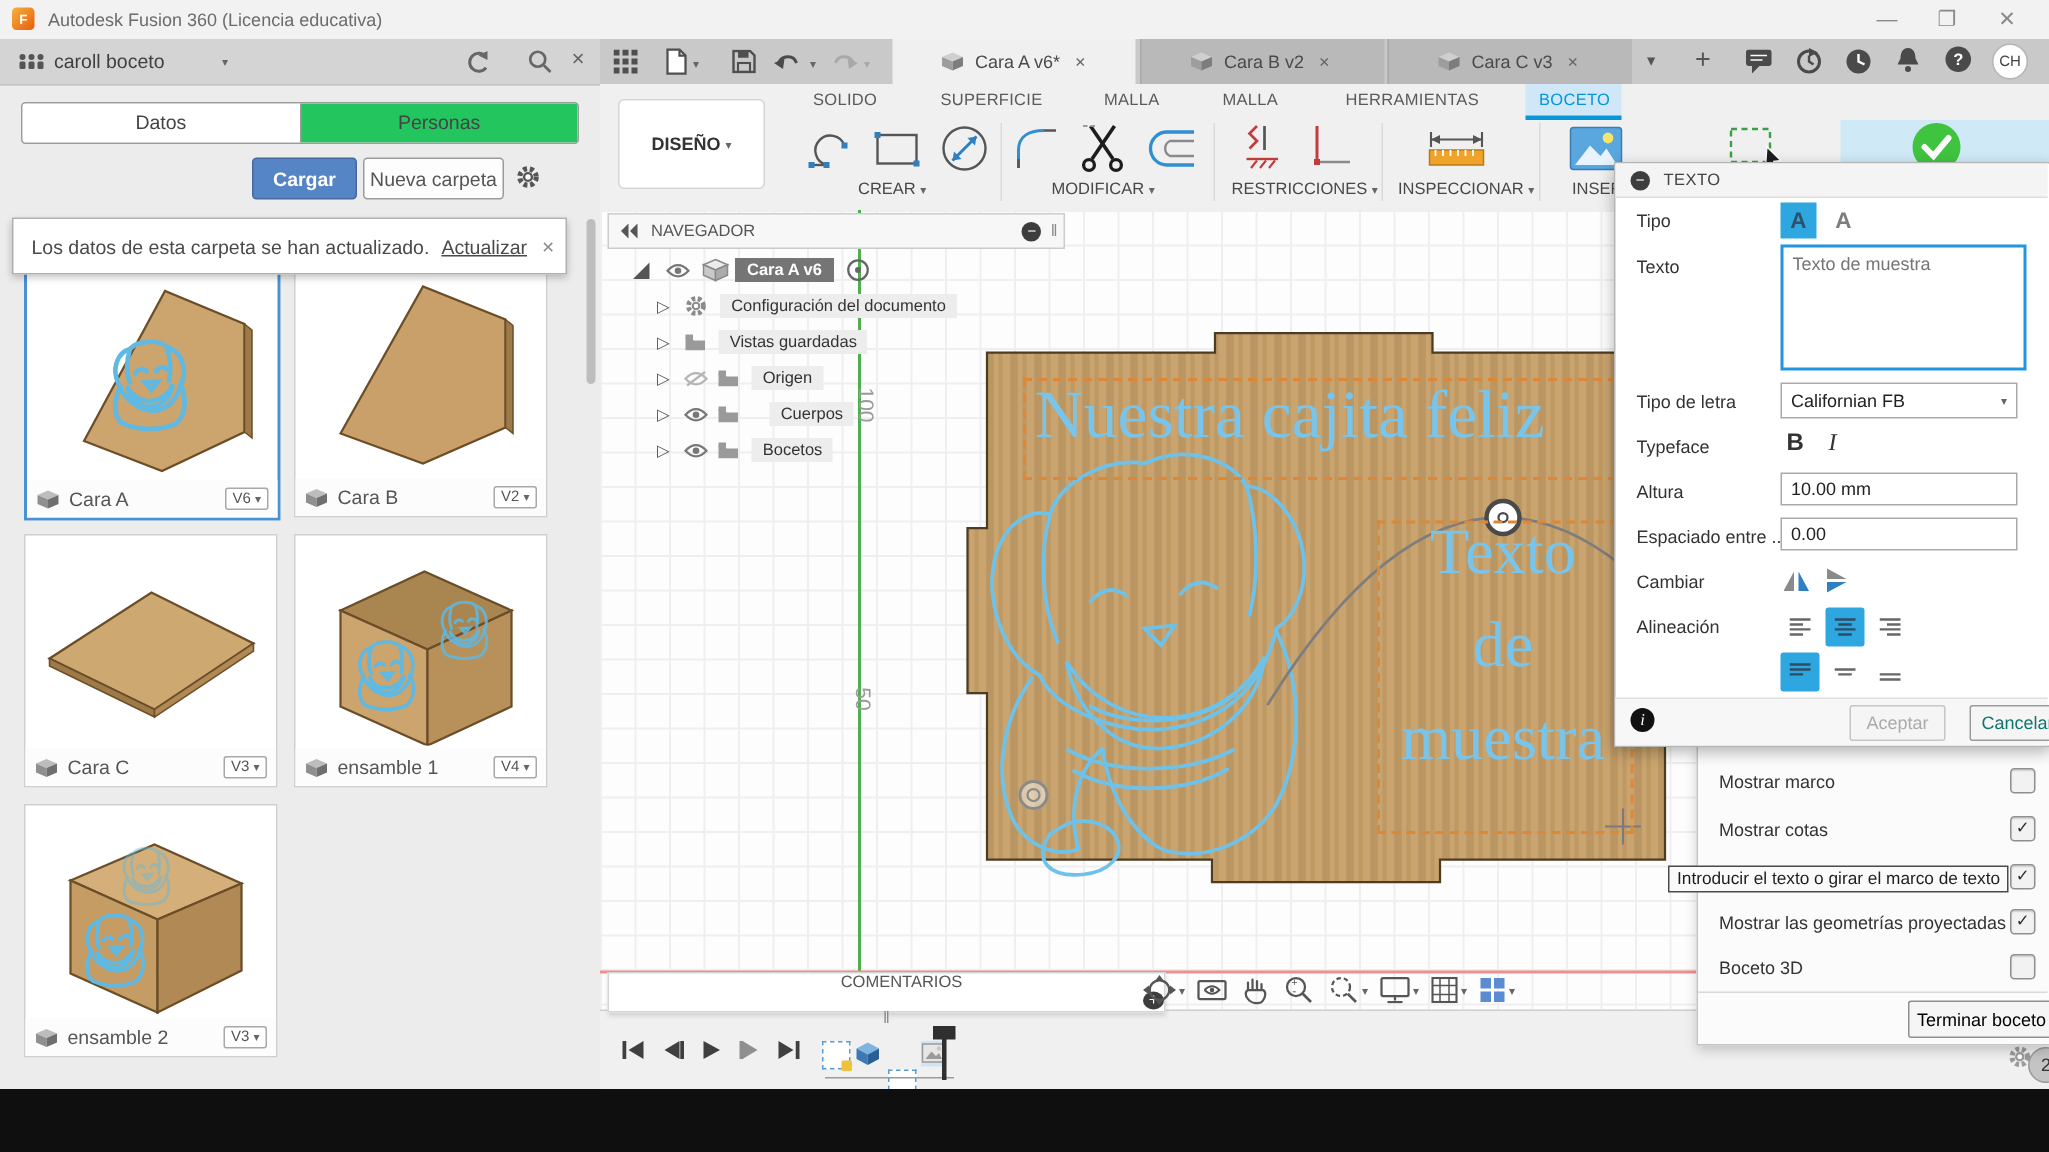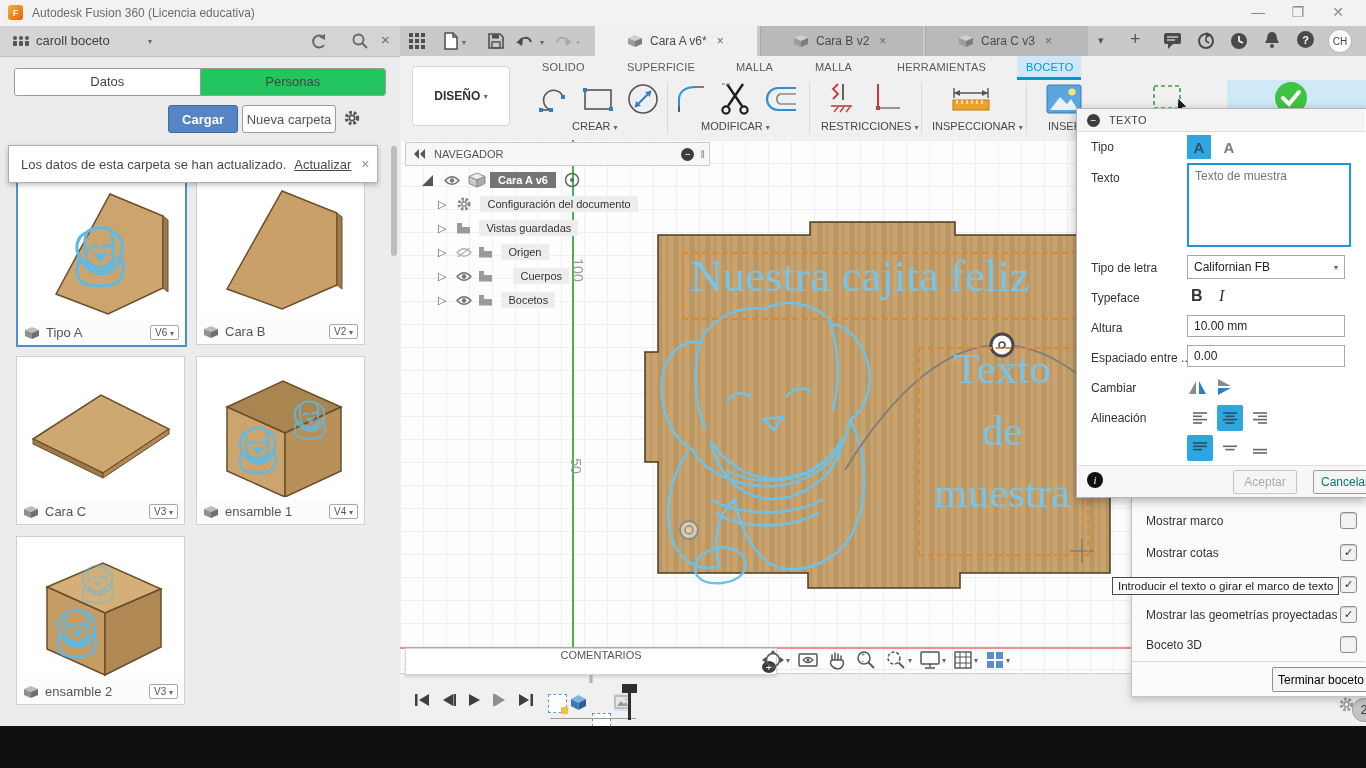--- a/index.html
+++ b/index.html
@@ -160,21 +160,21 @@
       <polygon points="38,116 92,16 145,38 145,110 90,136" fill="#cba46e" stroke="#6b4e28" stroke-width="1.5"></polygon>
       <polygon points="145,38 150,42 150,114 145,110" fill="#9d7a48" stroke="#6b4e28" stroke-width="1"></polygon>
       <use href="#minidog" transform="translate(50,46) scale(0.62)"></use>
     </svg>
     <div class="cardfoot">
       <svg style="margin-left:6px;" width="16" height="14">
           <polygon points="8,1 15,4 8,7 1,4" fill="#bdbdbd"></polygon>
           <polygon points="1,4 8,7 8,13 1,10" fill="#8f8f8f"></polygon>
           <polygon points="15,4 8,7 8,13 15,10" fill="#6f6f6f"></polygon>
         </svg>
-      <span class="cardname">Tipo A</span>
+      <span class="cardname">Cara A</span>
       <span class="ver"><span>V6</span> <span class="caret">▾</span></span>
     </div>
   </div>
   <div class="a card" style="left:196px;top:176px;width:167px;height:167px;">
     <svg width="167" height="140">
       <polygon points="30,112 85,14 140,36 140,108 85,132" fill="#c9a069" stroke="#6b4e28" stroke-width="1.5"></polygon>
       <polygon points="140,36 145,40 145,112 140,108" fill="#9d7a48" stroke="#6b4e28" stroke-width="1"></polygon>
     </svg>
     <div class="cardfoot">
       <svg style="margin-left:6px;" width="16" height="14">

